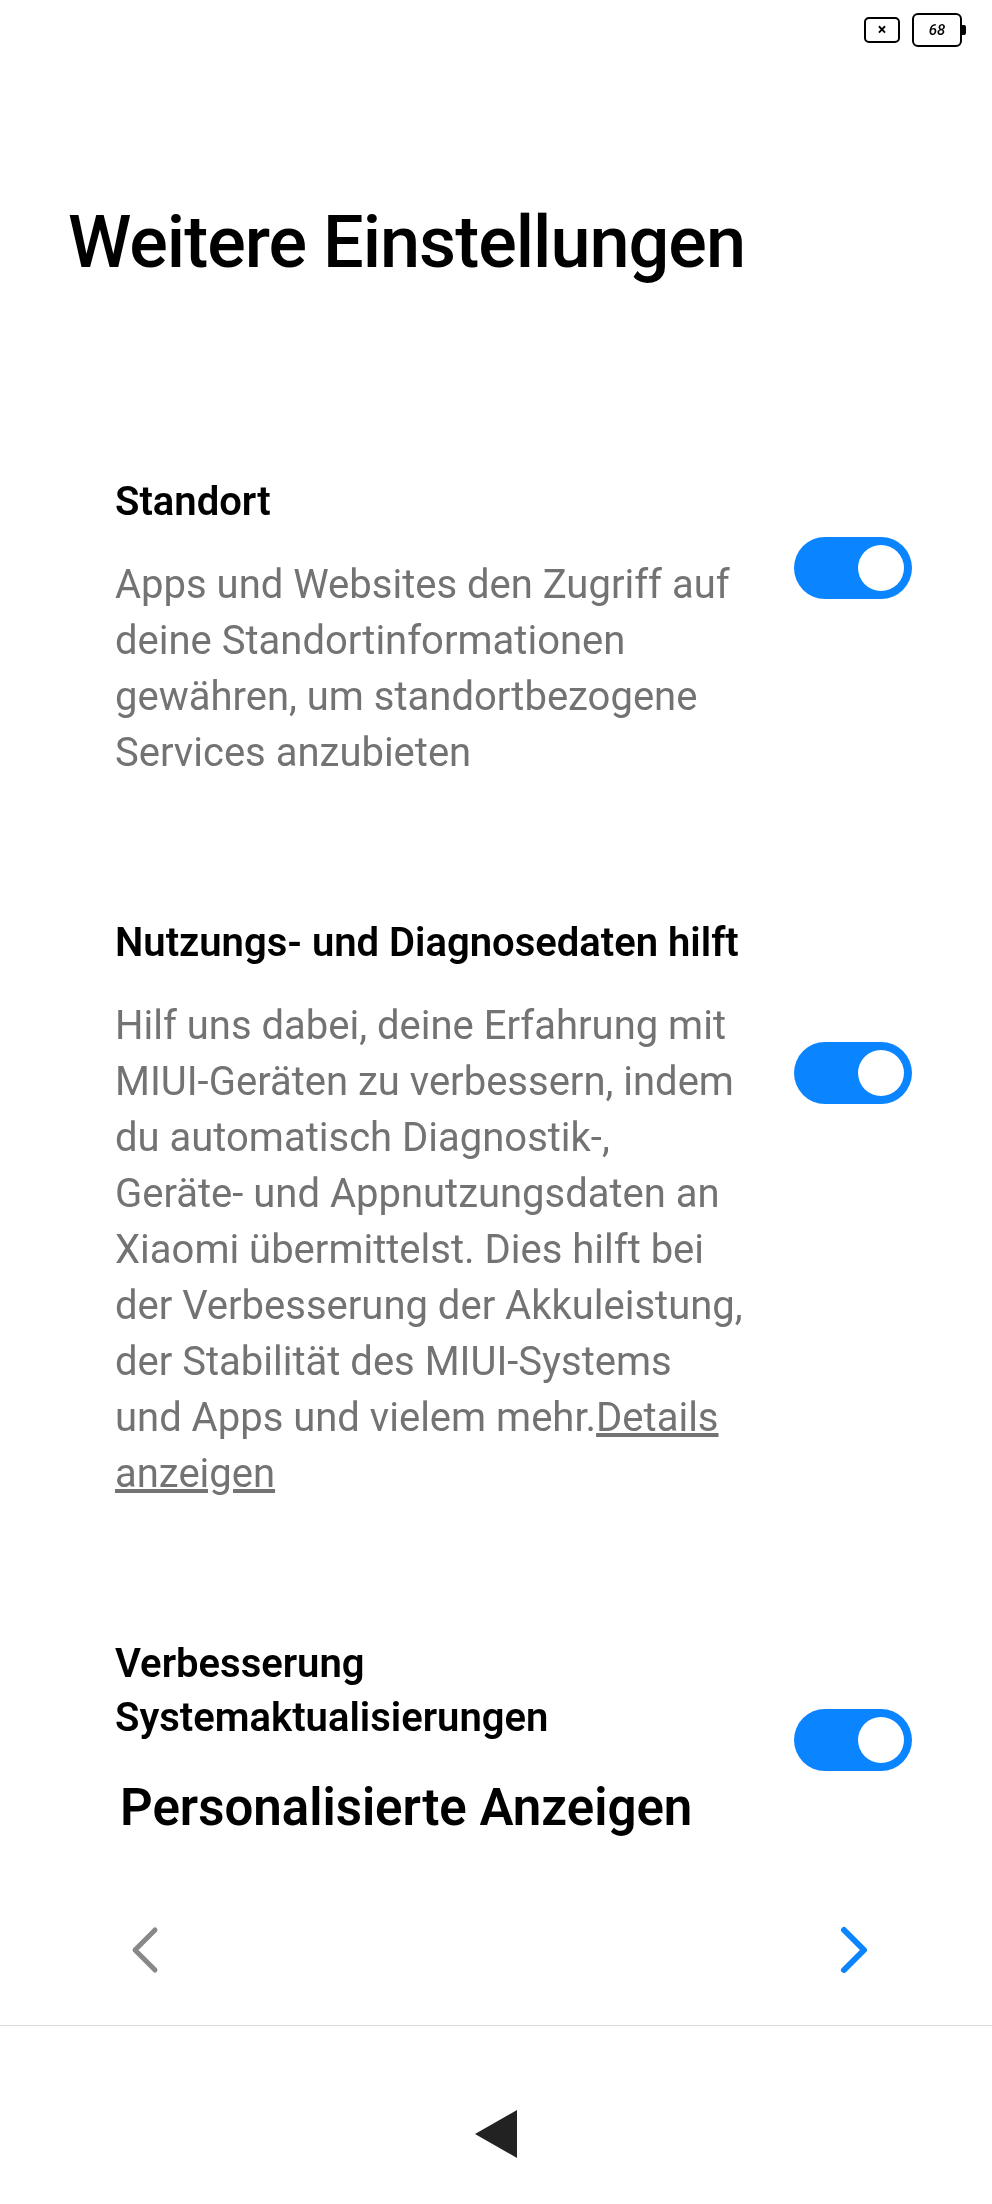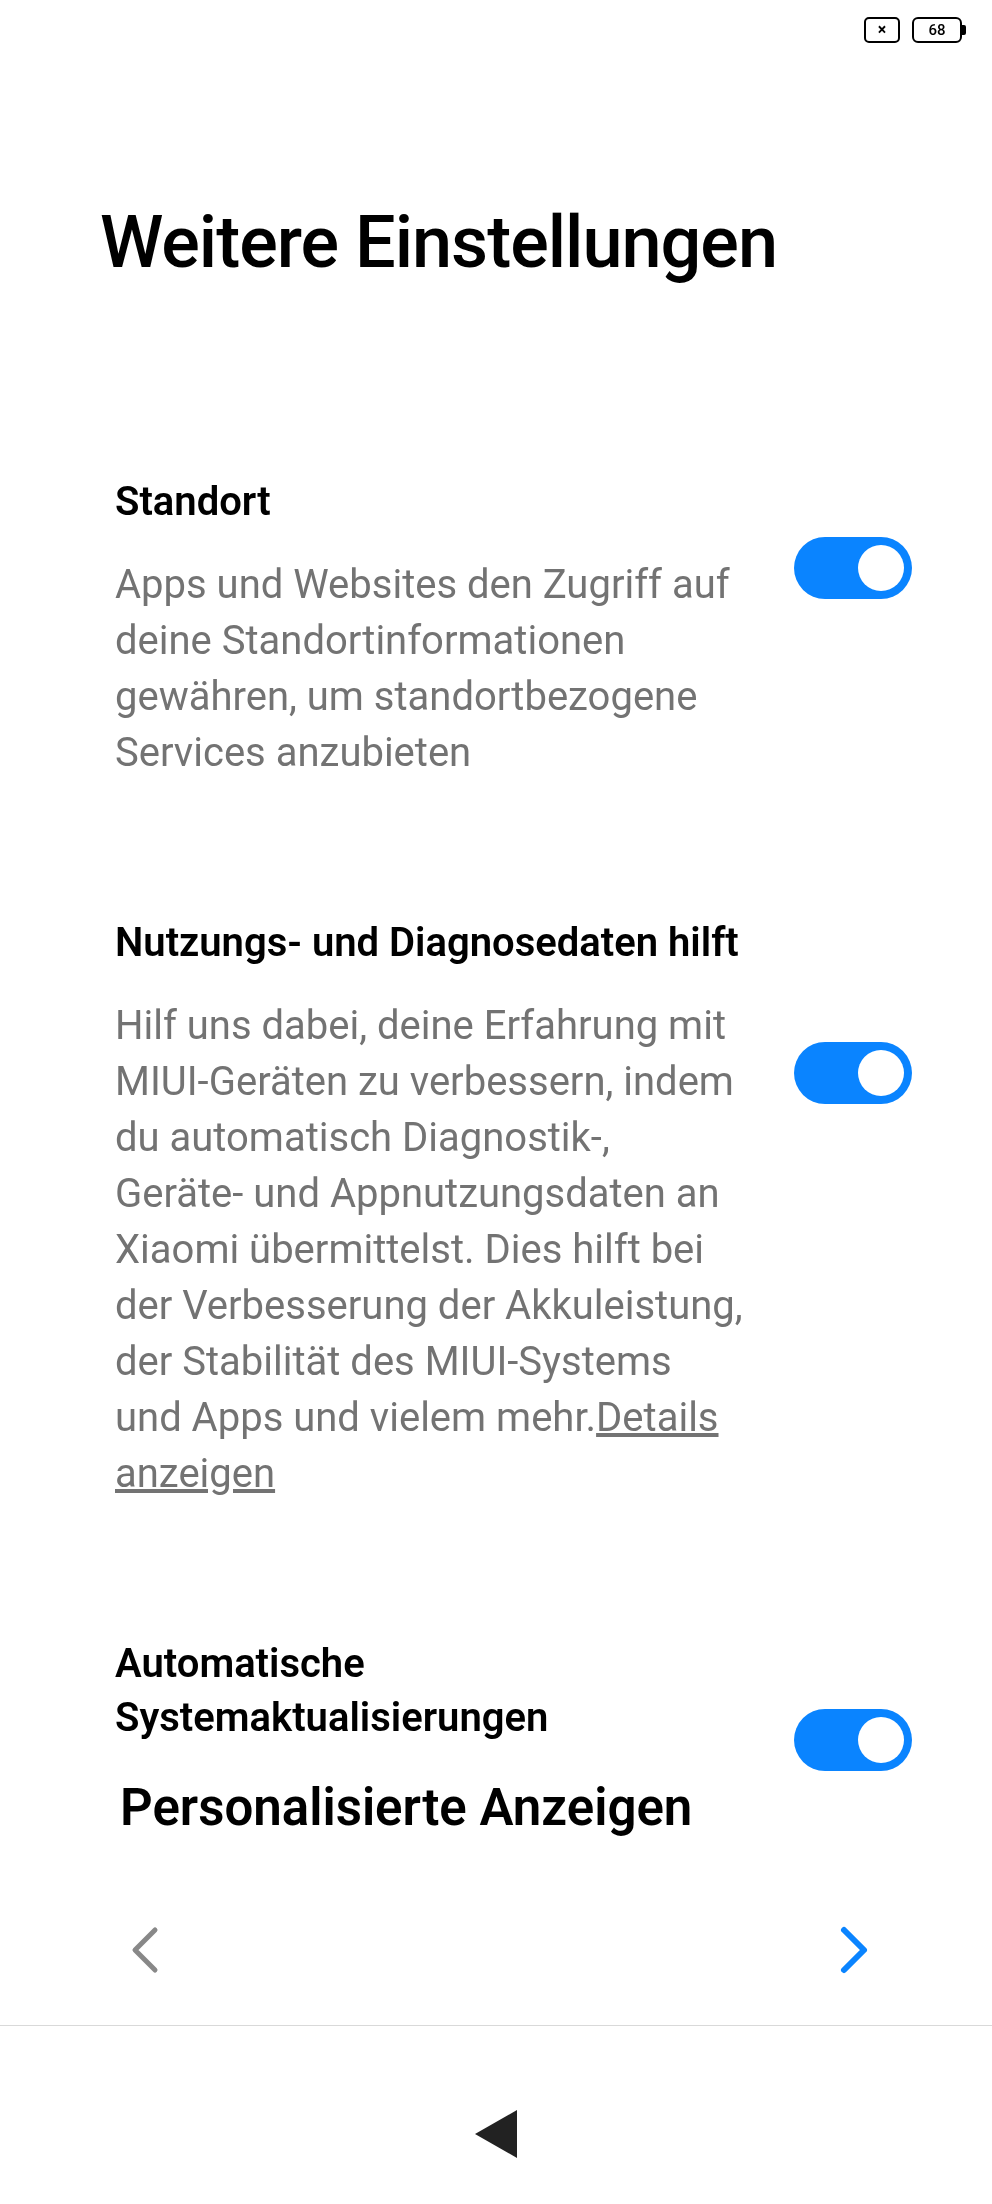--- a/index.html
+++ b/index.html
@@ -30,46 +30,47 @@
       border-radius: 5px;
       display: flex;
       align-items: center;
       justify-content: center;
       font-size: 16px;
       font-weight: bold;
       line-height: 1;
     }
     .battery-icon {
       width: 50px;
-      height: 26px;
+      height: 34px;
       border: 2.5px solid #000;
       border-radius: 6px;
       position: relative;
       display: flex;
       align-items: center;
       justify-content: center;
       font-size: 15px;
       font-weight: 500;
+      font-style: italic;
     }
     .battery-icon::after {
       content: "";
       position: absolute;
       right: -6px;
       top: 50%;
       transform: translateY(-50%);
       width: 4px;
       height: 10px;
       background: #000;
       border-radius: 0 2px 2px 0;
     }
     .page-title {
       font-size: 72px;
       font-weight: 500;
       color: #000;
-      padding: 140px 80px 0 100px;
+      padding: 140px 80px 0 68px;
       letter-spacing: -1px;
     }
     .content {
       padding: 190px 80px 0 115px;
     }
     .setting-item {
       display: flex;
       align-items: flex-start;
       margin-bottom: 135px;
       gap: 50px;
@@ -192,21 +193,21 @@
       <div class="setting-title">Nutzungs- und Diagnosedaten hilft</div>
       <div class="setting-description"><span>Hilf uns dabei, deine Erfahrung mit MIUI-Geräten zu verbessern, indem du automatisch Diagnostik-, Geräte- und Appnutzungsdaten an Xiaomi übermittelst. Dies hilft bei der Verbesserung der Akkuleistung, der Stabilität des MIUI-Systems und Apps und vielem mehr.</span><a href="#" class="details-link">Details anzeigen</a></div>
     </div>
     <div class="toggle">
       <div class="toggle-knob"></div>
     </div>
   </div>
 
   <div class="setting-item item-3">
     <div class="setting-text">
-      <div class="setting-title">Automatische Systemaktualisierungen</div>
+      <div class="setting-title">Verbesserung Systemaktualisierungen</div>
     </div>
     <div class="toggle">
       <div class="toggle-knob"></div>
     </div>
   </div>
 
 </div>
 
 <div class="partial-title">Personalisierte Anzeigen</div>
 

